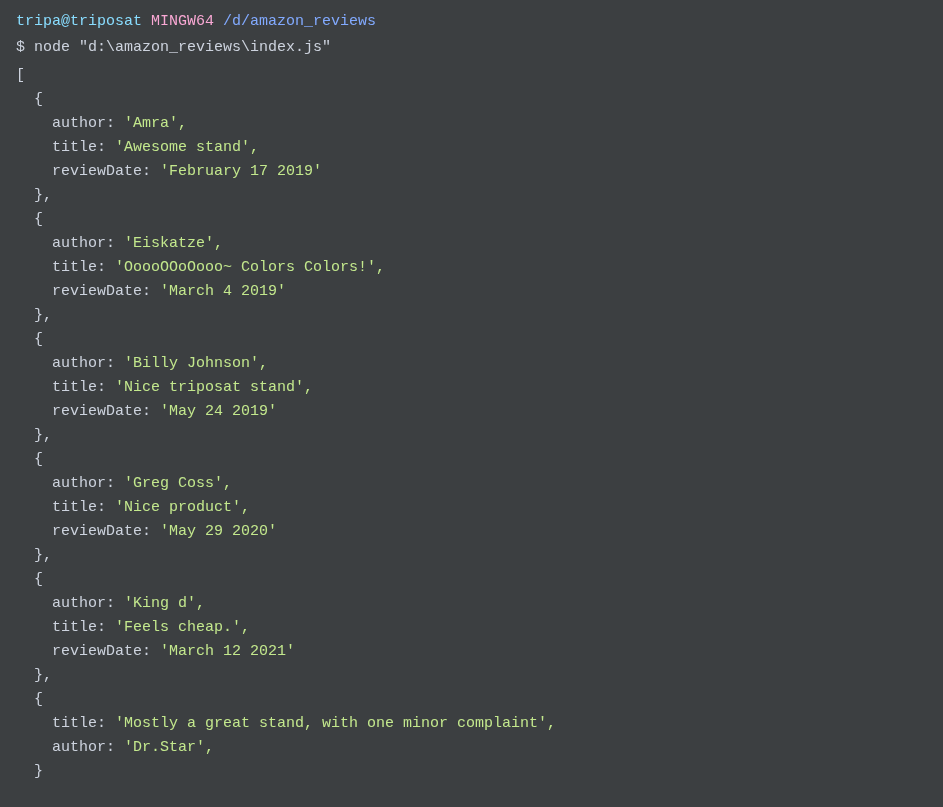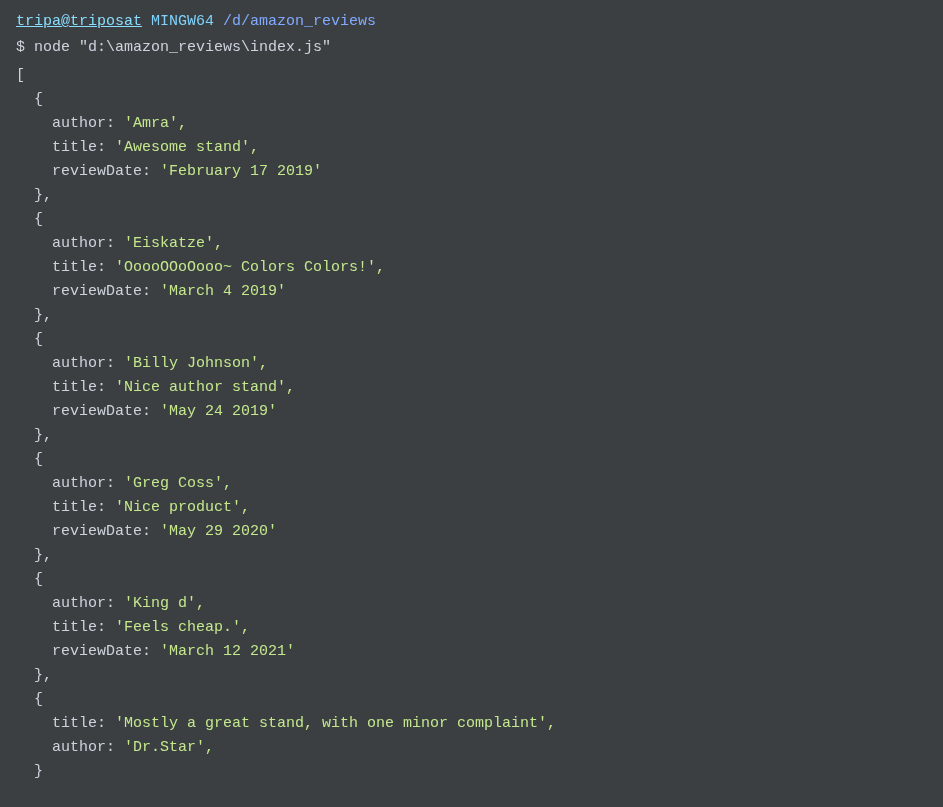--- a/index.html
+++ b/index.html
@@ -18,25 +18,24 @@
       padding: 10px 16px;
     }
 
     .terminal-prompt {
       display: block;
       margin-bottom: 2px;
     }
 
     .prompt-user {
       color: #89ddff;
-      text-decoration: underline;
     }
 
     .prompt-path {
-      color: #7dd3fc;
+      color: #f9a8d4;
     }
 
     .prompt-dir {
       color: #82aaff;
     }
 
     .cmd-line {
       color: #cdd3de;
       display: block;
       margin-bottom: 4px;
@@ -91,21 +90,21 @@
     <span style="display: block;">
       <span class="line"><span class="brace">  {</span></span>
       <span class="line">    <span class="key">author: </span><span class="string-value">'Eiskatze',</span></span>
       <span class="line">    <span class="key">title: </span><span class="string-value">'OoooOOoOooo~ Colors Colors!',</span></span>
       <span class="line">    <span class="key">review<span style="color:#cdd3de">D</span>ate: </span><span class="string-value">'March 4 2019'</span></span>
       <span class="line"><span class="brace">  },</span></span>
     </span>
     <span style="display: block;">
       <span class="line"><span class="brace">  {</span></span>
       <span class="line">    <span class="key">author: </span><span class="string-value">'Billy Johnson',</span></span>
-      <span class="line">    <span class="key">title: </span><span class="string-value">'Nice author stand',</span></span>
+      <span class="line">    <span class="key">title: </span><span class="string-value">'Nice triposat stand',</span></span>
       <span class="line">    <span class="key">review<span style="color:#cdd3de">D</span>ate: </span><span class="string-value">'May 24 2019'</span></span>
       <span class="line"><span class="brace">  },</span></span>
     </span>
     <span style="display: block;">
       <span class="line"><span class="brace">  {</span></span>
       <span class="line">    <span class="key">author: </span><span class="string-value">'Greg Coss',</span></span>
       <span class="line">    <span class="key">title: </span><span class="string-value">'Nice product',</span></span>
       <span class="line">    <span class="key">review<span style="color:#cdd3de">D</span>ate: </span><span class="string-value">'May 29 2020'</span></span>
       <span class="line"><span class="brace">  },</span></span>
     </span>

